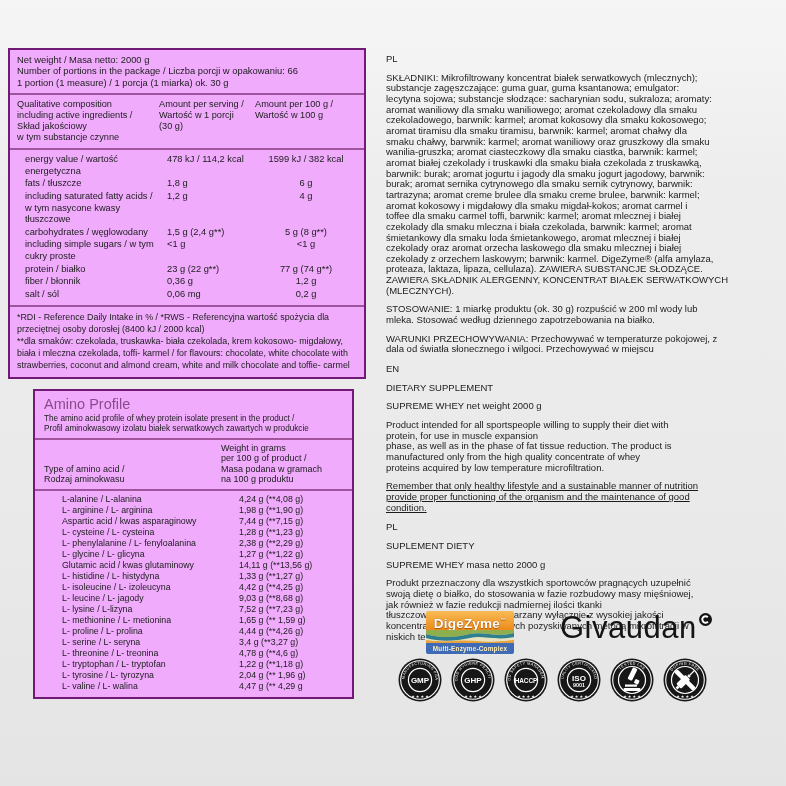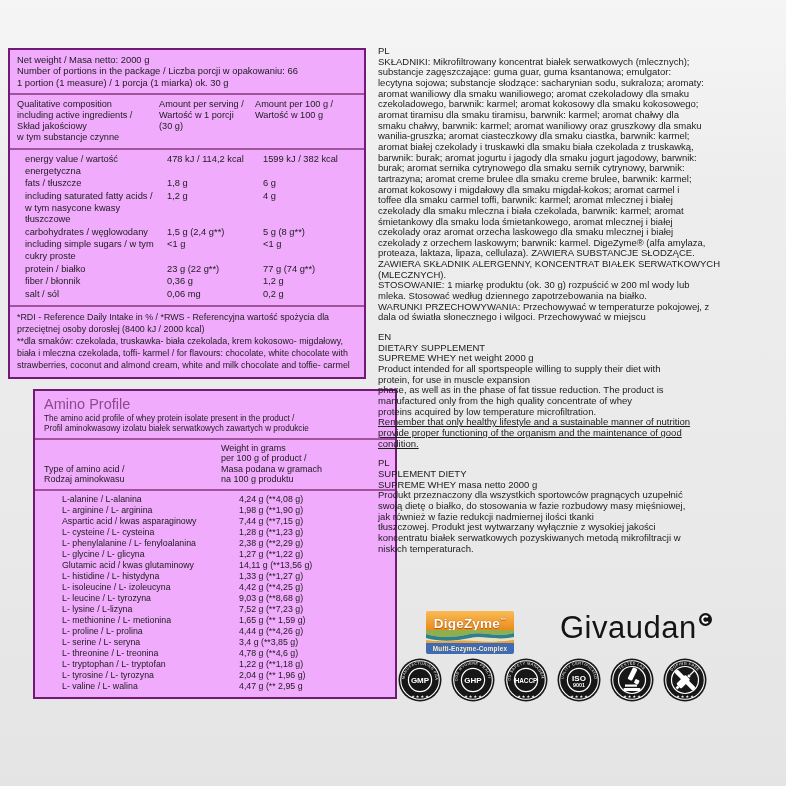--- a/index.html
+++ b/index.html
@@ -14,39 +14,39 @@
   #info-table{left:8px;top:48px;width:358px;min-height:318px;}
   #info-table .netblock{padding:4px 7px 5px;font-size:9.4px;line-height:11.4px;}
   #info-table .colhead{display:flex;padding:4px 7px 5px;font-size:9.2px;line-height:11px;border-radius:12px;}
   #info-table .colhead .c1{width:142px;}
   #info-table .colhead .c2{width:96px;}
   #info-table .colhead .c3{flex:1;}
   #info-table .rows{padding:3px 0 4px;}
   .nrow{display:flex;padding:0 7px;font-size:9.3px;line-height:11.6px;margin:1px 8px;}
   .nrow .c1{width:142px;}
   .nrow .c2{width:96px;}
-  .nrow .c3{flex:1;}
+  .nrow .c3{flex:1;text-align:center;}
   #info-table .footnote{padding:4px 7px 6px;font-size:8.9px;line-height:12px;}
 
   
-  #amino-table{left:33px;top:389px;width:364px;min-height:302px;}
+  #amino-table{left:33px;top:389px;width:321px;min-height:302px;}
   #amino-table .head{padding:5px 9px 4px;}
   #amino-title{color:#8c4a8c;font-size:14.5px;line-height:16px;margin:0 0 2px;font-weight:normal;}
   #amino-sub{font-size:8.2px;line-height:9.8px;}
   #amino-table .colhead{display:flex;align-items:flex-end;padding:3px 9px 4px;font-size:9px;line-height:10.6px;}
   #amino-table .colhead .a1{width:177px;}
   #amino-table .colhead .a2{flex:1;}
   #amino-table .rows{padding:3px 0 5px;}
   .arow{display:flex;padding:0 27px;font-size:8.8px;line-height:11px;}
   .arow .a1{width:177px;}
   .arow .a2{flex:1;}
 
   
   #right-col{position:absolute;left:378px;top:46px;width:406px;font-size:9.5px;line-height:10.65px;}
-  #right-col .block{margin:0;}
+  #right-col .block{margin:8px;}
   #right-col .gap{margin-top:9px;}
   .ul{text-decoration:underline;}
 
   
   #digezyme{position:absolute;left:426px;top:611px;width:88px;height:43px;overflow:hidden;border-radius:2px;}
   #digezyme .dz-top{height:19px;background:linear-gradient(180deg,#f8bc55,#ec8a1a);text-align:center;
      color:#fff;font-weight:bold;font-size:13.5px;line-height:19px;
      text-shadow:0 0 1px #a85600,0 1px 1px #a85600;letter-spacing:.2px;}
   #digezyme .dz-top sup{font-size:6px;vertical-align:super;}
   #digezyme .dz-waves{display:block;}
@@ -195,62 +195,62 @@
         <span class="a1">L- histidine / L- histydyna</span>
         <span class="a2">1,33 g (**1,27 g)</span>
       </div>
 
       <div class="arow">
         <span class="a1">L- isoleucine / L- izoleucyna</span>
         <span class="a2">4,42 g (**4,25 g)</span>
       </div>
 
       <div class="arow">
-        <span class="a1">L- leucine / L- tyrozyna</span>
+        <span class="a1">L- leucine / L- jagody</span>
         <span class="a2">9,03 g (**8,68 g)</span>
       </div>
 
       <div class="arow">
         <span class="a1">L- lysine / L-lizyna</span>
         <span class="a2">7,52 g (**7,23 g)</span>
       </div>
 
       <div class="arow">
         <span class="a1">L- methionine / L- metionina</span>
         <span class="a2">1,65 g (** 1,59 g)</span>
       </div>
 
       <div class="arow">
         <span class="a1">L- proline / L- prolina</span>
         <span class="a2">4,44 g (**4,26 g)</span>
       </div>
 
       <div class="arow">
         <span class="a1">L- serine / L- seryna</span>
-        <span class="a2">3,4 g (**3,85 g)</span>
+        <span class="a2">3,4 g (**3,27 g)</span>
       </div>
 
       <div class="arow">
         <span class="a1">L- threonine / L- treonina</span>
         <span class="a2">4,78 g (**4,6 g)</span>
       </div>
 
       <div class="arow">
         <span class="a1">L- tryptophan / L- tryptofan</span>
         <span class="a2">1,22 g (**1,18 g)</span>
       </div>
 
       <div class="arow">
         <span class="a1">L- tyrosine / L- tyrozyna</span>
         <span class="a2">2,04 g (** 1,96 g)</span>
       </div>
 
       <div class="arow">
         <span class="a1">L- valine / L- walina</span>
-        <span class="a2">4,47 g (** 2,95 g</span>
+        <span class="a2">4,47 g (** 4,29 g</span>
       </div>
     </div>
 </div>
 
 <div id="right-col">
   <div class="block">PL</div>
   <div class="block pre">SKŁADNIKI: Mikrofiltrowany koncentrat białek serwatkowych (mlecznych);
 substancje zagęszczające: guma guar, guma ksantanowa; emulgator:
 lecytyna sojowa; substancje słodzące: sacharynian sodu, sukraloza; aromaty:
 aromat waniliowy dla smaku waniliowego; aromat czekoladowy dla smaku

